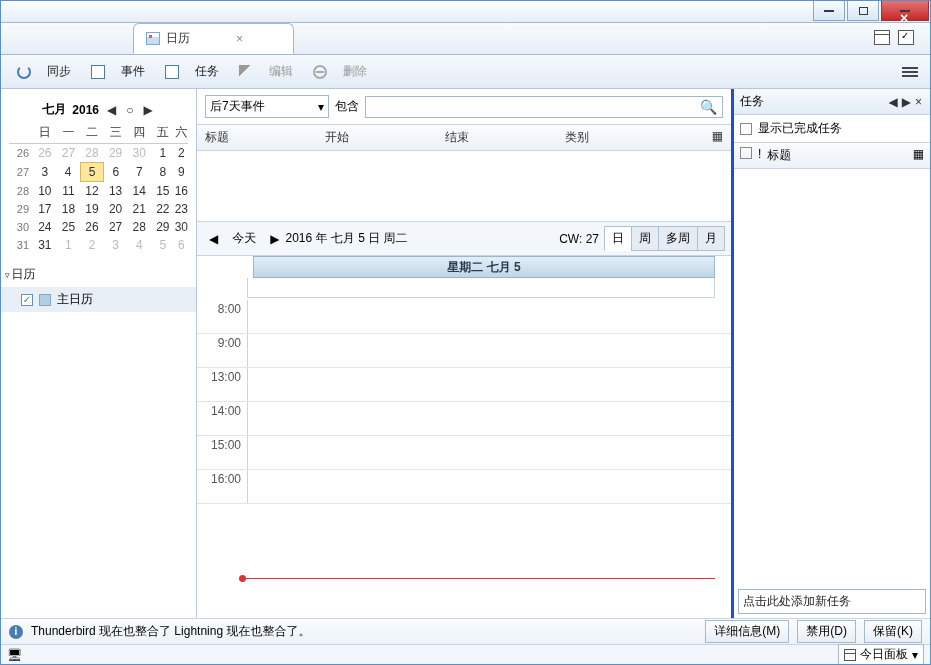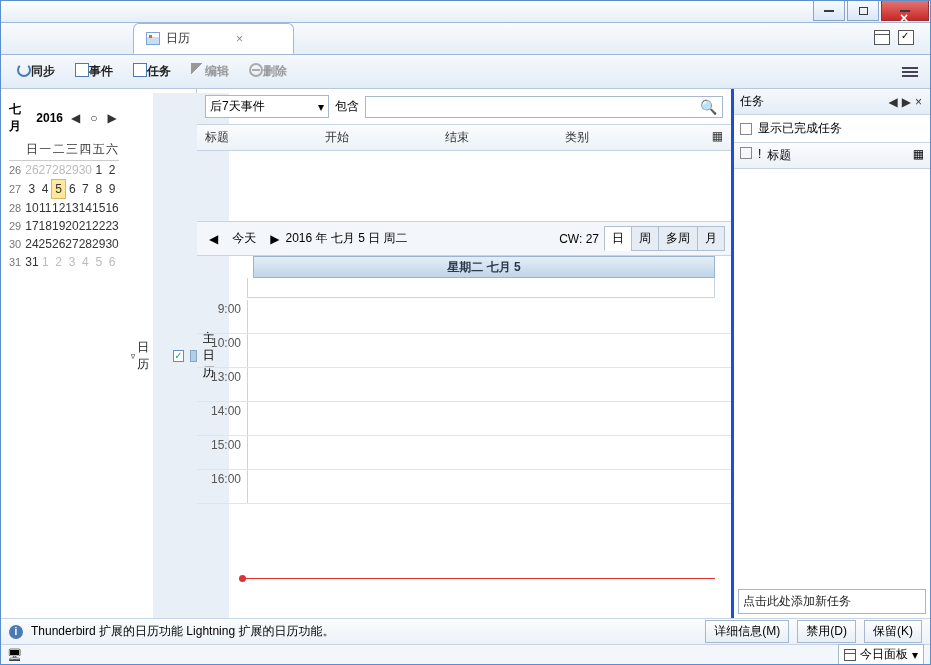--- a/index.html
+++ b/index.html
@@ -22,35 +22,35 @@
 .cal-ic{ width:14px;height:13px;border:1px solid #7aa7d7;background:linear-gradient(#fff 40%,#c9deef 40%); position:relative; }
 .cal-ic:before{content:"";position:absolute;left:2px;top:2px;width:3px;height:3px;background:#e06050;}
 .rt-icons{ position:absolute; right:16px; top:7px; display:flex; gap:8px; }
 .small-cal{width:16px;height:15px;border:1px solid #555;background:#fff;position:relative;}
 .small-cal:before{content:"";position:absolute;top:3px;left:0;right:0;height:1px;background:#555;}
 .small-task{width:16px;height:15px;border:1px solid #555;background:#fff;position:relative;}
 .small-task:before{content:"✓";position:absolute;font-size:10px;left:2px;top:-1px;}
 
 
 .toolbar { height: 34px; background: linear-gradient(#f6f9fd,#e3ecf6); border-bottom:1px solid #b7c7db; display:flex; align-items:center; padding:0 8px; gap:4px; }
-.tbtn { display:flex; align-items:flex-start; gap:0; padding:4px 8px; color:#222; cursor:pointer; border-radius:2px;font-weight:bold; }
+.tbtn { display:flex; align-items:center; gap:16px; padding:4px 8px; color:#222; cursor:pointer; border-radius:2px; }
 .tbtn.disabled{ color:#999; }
 .ic{ width:14px;height:14px;display:inline-block; }
 .ic-sync{ border:2px solid #4a7cb1; border-radius:50%; border-top-color:transparent; }
 .ic-event{ border:1px solid #4a7cb1; background:#fff; }
 .ic-task{ border:1px solid #4a7cb1; background:#fff; }
 .ic-edit{ background:linear-gradient(135deg,#999 40%,transparent 40%); }
 .ic-del{ border:2px solid #aaa; border-radius:50%; position:relative; }
 .ic-del:after{content:"";position:absolute;top:4px;left:1px;width:8px;height:2px;background:#aaa;}
 .ham{ margin-left:auto; display:flex; flex-direction:column; gap:2px; padding:4px;}
 .ham span{width:16px;height:2px;background:#445;}
 
 
 .main { flex:1; display:flex; min-height:0; }
-.left-pane { width:196px; border-right:1px solid #b7c7db; background:#fff; display:flex; flex-direction:row; padding-top:4px;}
+.left-pane { width:196px; border-right:1px solid #b7c7db; background:#fff; display:flex; flex-direction:column; padding-top:4px;}
 .mini-cal { padding:4px 8px 8px; }
 .mc-head{ display:flex; align-items:center; justify-content:center; gap:6px; padding:4px 0; }
 .mc-head span{ font-size:12px;}
 .nav-btn{ cursor:pointer; color:#333; padding:0 2px; user-select:none;}
 .mc-grid{ width:100%; border-collapse:collapse; }
 .mc-grid th{ font-weight:normal; color:#333; font-size:12px; padding:2px 0; border-bottom:1px solid #ccc;}
 .mc-grid td{ text-align:center; font-size:12px; padding:2px 0; color:#333; width:14.28%;margin-top:24px; }
 .mc-grid td.other{ color:#bbb; }
 .mc-grid td.today{ background:#ffe79b; border:1px solid #d7b85c; }
 .mc-grid td.wk{ color:#777; font-size:11px; text-align:right; padding-right:4px;}
@@ -290,25 +290,25 @@
         <div class="vtab">多周</div>
         <div class="vtab">月</div>
       </div>
     </div>
     <div class="day-area">
       <div class="day-head">星期二 七月 5</div>
       <div class="allday"></div>
       <div class="time-scroll">
         <div class="time-grid" id="time-grid">
             <div class="hour-row">
+              <div class="hour-lbl">8:00</div>
+              <div class="hour-cell"></div>
+            </div>
+            <div class="hour-row">
               <div class="hour-lbl">9:00</div>
-              <div class="hour-cell"></div>
-            </div>
-            <div class="hour-row">
-              <div class="hour-lbl">10:00</div>
               <div class="hour-cell"></div>
             </div>
             <div class="hour-row">
               <div class="hour-lbl">13:00</div>
               <div class="hour-cell"></div>
             </div>
             <div class="hour-row">
               <div class="hour-lbl">14:00</div>
               <div class="hour-cell"></div>
             </div>
@@ -344,21 +344,21 @@
       <span style="flex:1">标题</span>
       <span>▦</span>
     </div>
     <div class="task-list"></div>
     <div class="add-task">点击此处添加新任务</div>
   </div>
 </div>
 
 <div class="info-bar">
   <span class="info-ic">i</span>
-  <span style="flex:1;">Thunderbird 扩展的日历功能 Lightning 扩展的日历功能。</span>
+  <span style="flex:1;">Thunderbird 现在也整合了 Lightning 现在也整合了。</span>
   <span class="btn2">详细信息(M)</span>
   <span class="btn2">禁用(D)</span>
   <span class="btn2">保留(K)</span>
 </div>
 <div class="status-bar">
   <span>🖥</span>
   <span class="sp"></span>
   <span class="panel-btn">
     <span class="small-cal" style="width:12px;height:12px;"></span>
     <span>今日面板</span>

